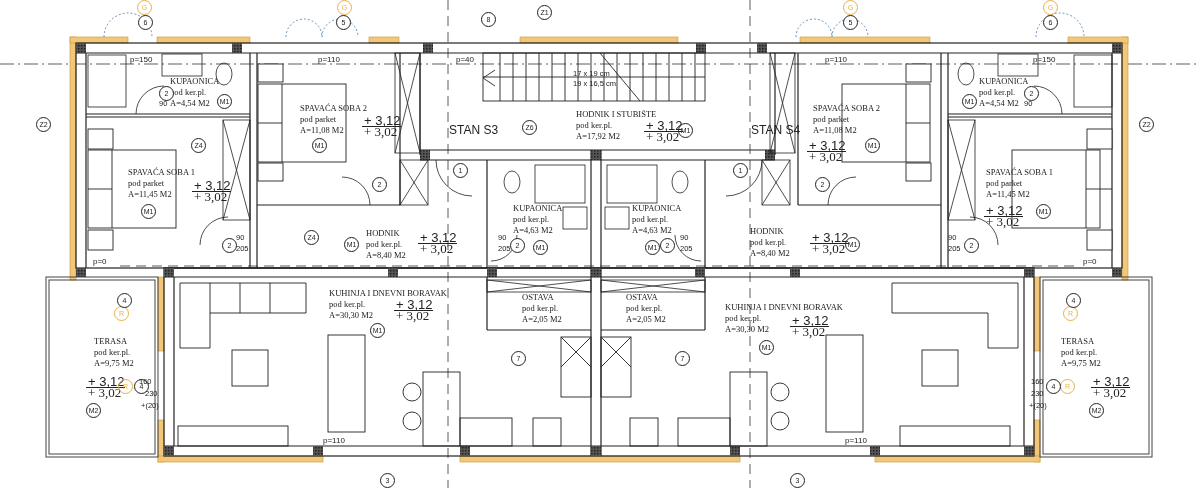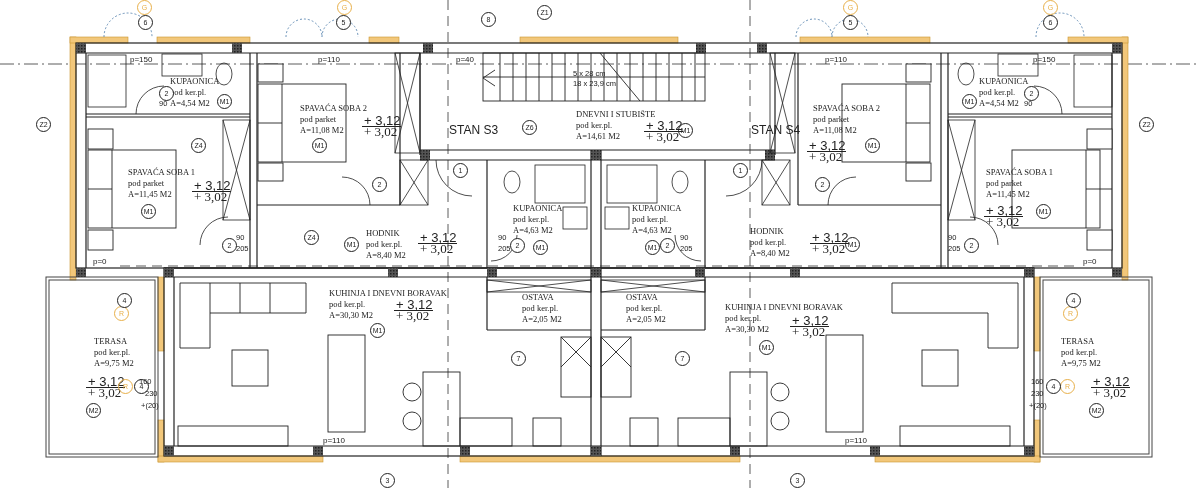--- a/index.html
+++ b/index.html
@@ -343,31 +343,31 @@
   <span class="t">pod ker.pl.</span>
   <span class="t">A=9,75 M2</span>
 </div>
 <div class="mark" style="left:86px;top:403px;">M2</div>
 <div class="lvl" style="left:86px;top:377px;">
     <span class="u">+ 3,12</span>
     <span class="d">+ 3,02</span>
   </div>
 
 <div class="lbl" style="left:576px;top:109px;">
-  <span class="t">DNEVNI I STUBIŠTE</span>
-  <span class="t">pod ker.pl.</span>
-  <span class="t">A=14,61 M2</span>
+  <span class="t">HODNIK I STUBIŠTE</span>
+  <span class="t">pod ker.pl.</span>
+  <span class="t">A=17,92 M2</span>
 </div>
 <div class="mark" style="left:678px;top:123px;">M1</div>
 <div class="lvl" style="left:644px;top:121px;">
     <span class="u">+ 3,12</span>
     <span class="d">+ 3,02</span>
   </div>
-<div class="dim" style="left:573px;top:70px;">5 x 28 cm</div>
-<div class="dim" style="left:573px;top:80px;">18 x 23,9 cm</div>
+<div class="dim" style="left:573px;top:70px;">17 x 19 cm</div>
+<div class="dim" style="left:573px;top:80px;">19 x 16,5 cm</div>
 <div class="stan" style="left:449px;top:123px;">STAN  S3</div>
 <div class="stan" style="left:715px;top:123px;margin-left:36px;">STAN  S4</div>
 
 <div class="lbl" style="left:979px;top:76px;">
   <span class="t">KUPAONICA</span>
   <span class="t">pod ker.pl.</span>
   <span class="t">A=4,54 M2</span>
 </div>
 <div class="mark" style="left:962px;top:94px;">M1</div>
 

